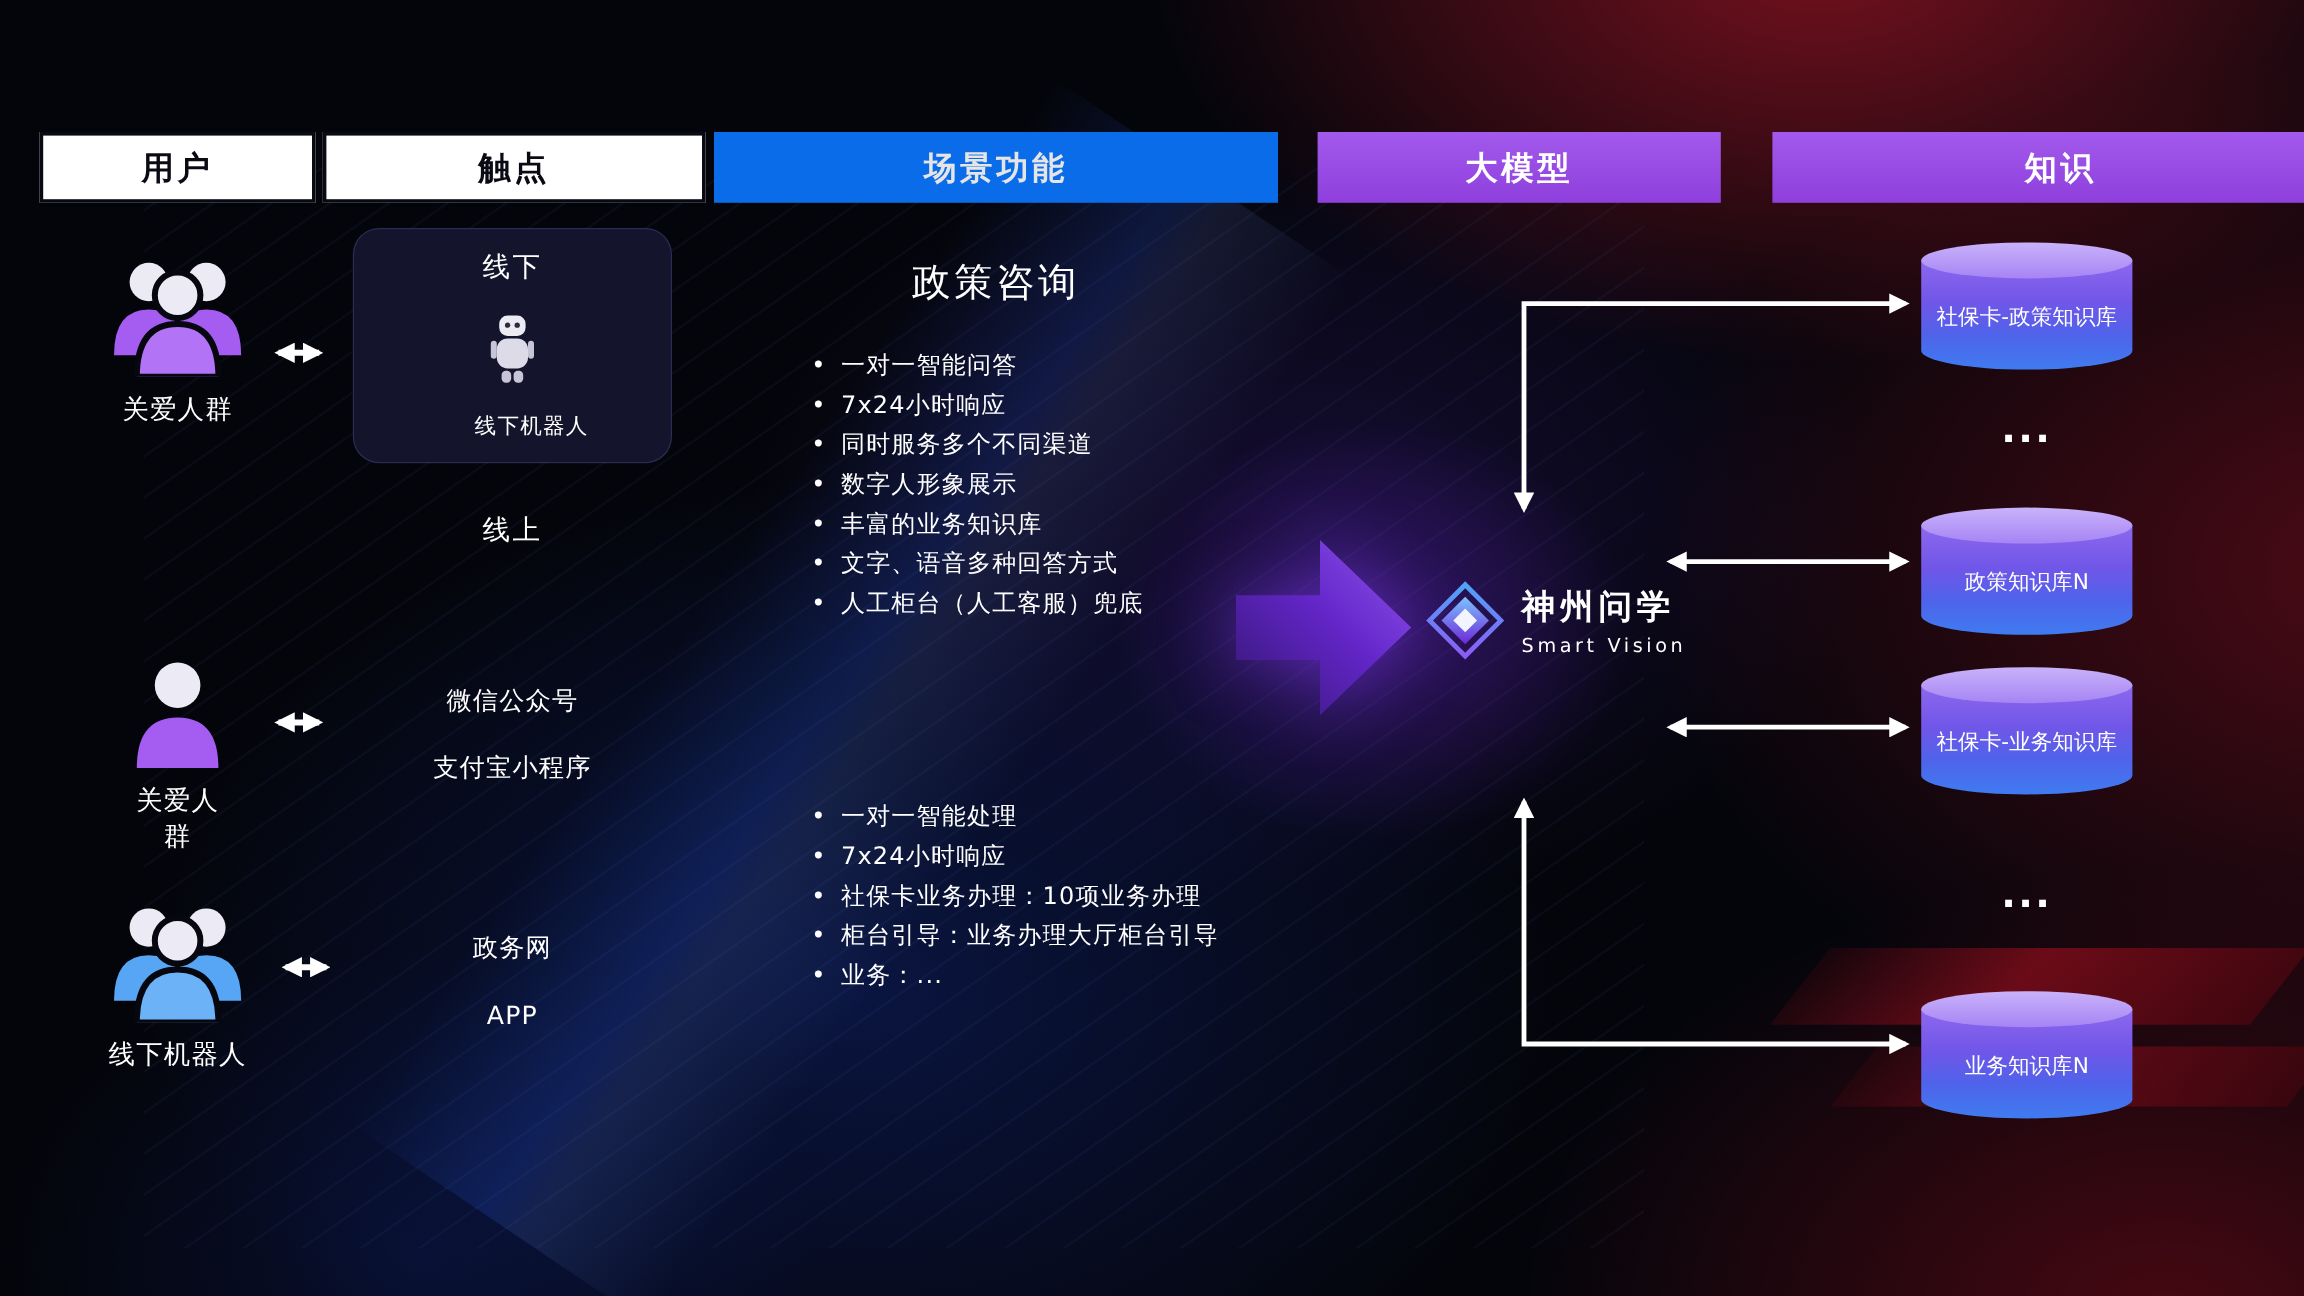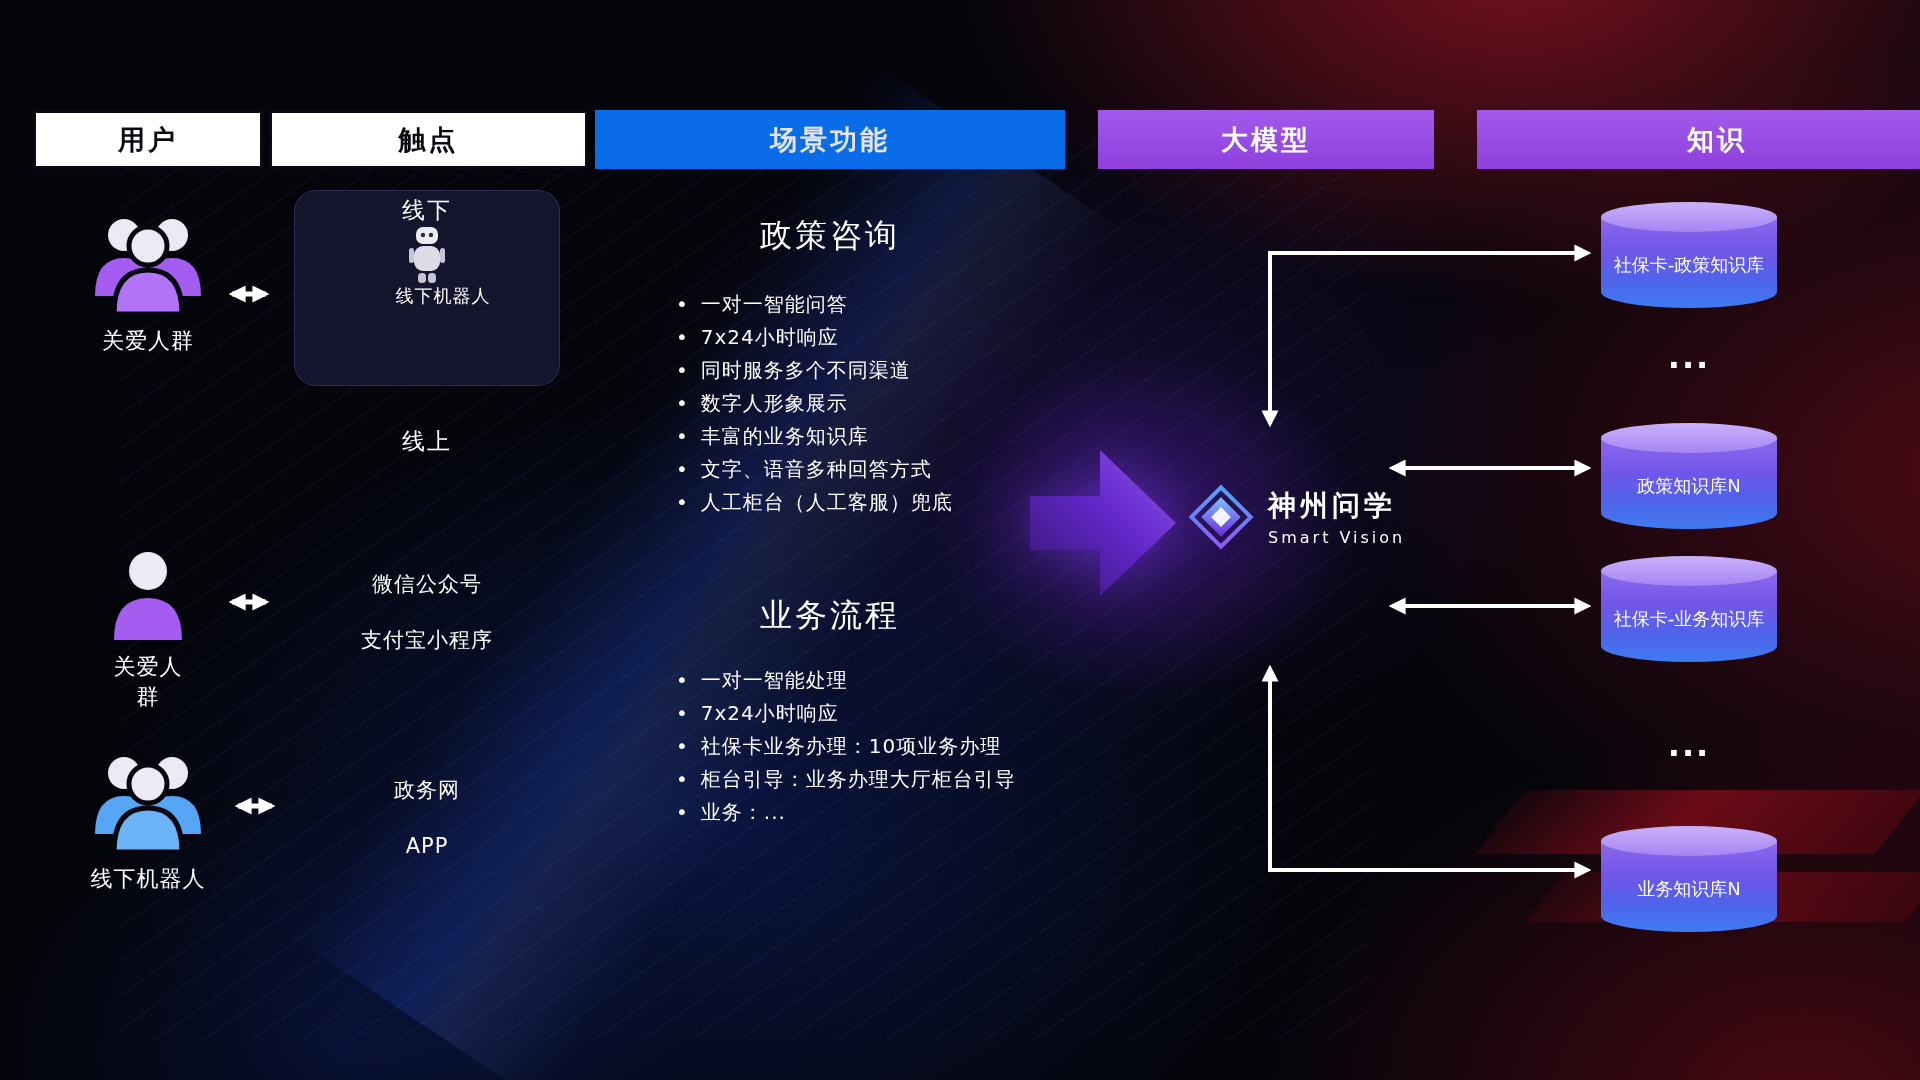--- a/index.html
+++ b/index.html
@@ -34,22 +34,22 @@
   .h3{left:1098px;width:336px;} .h4{left:1477px;width:480px;}
 
   .user-block{position:absolute;z-index:2;text-align:center;}
   .u0{left:86px;top:210px;width:124px;}
   .u1{left:109px;top:548px;width:78px;}
   .u2{left:86px;top:748px;width:124px;}
   .user-label{margin-top:8px;font-size:22px;letter-spacing:1px;}
 
   .offline-card{position:absolute;left:294px;top:190px;width:266px;height:196px;z-index:2;
     background:rgba(22,22,48,.92);border:1px solid rgba(130,130,220,.22);border-radius:22px;
-    box-sizing:border-box;display:flex;flex-direction:column;align-items:center;
-    padding:4px 10px 18px;}
+    box-sizing:border-box;display:flex;flex-direction:column;align-items:center;justify-content:space-between;
+    padding:16px 10px 18px;}
   .card-title{font-size:23px;letter-spacing:2px;}
   .card-sub{font-size:18px;letter-spacing:1px;margin-left:32px;}
   .online-label{position:absolute;left:294px;top:426px;width:266px;text-align:center;font-size:23px;letter-spacing:2px;z-index:2;}
   .channel{position:absolute;left:279px;width:296px;text-align:center;font-size:21px;letter-spacing:1px;z-index:2;}
   .c0{top:570px;} .c1{top:626px;} .c2{top:776px;} .c3{top:834px;}
 
   .sec-title{position:absolute;left:700px;width:260px;text-align:center;font-size:32px;letter-spacing:3px;z-index:2;}
   .t-policy{top:214px;} .t-business{top:594px;}
   .blist{position:absolute;left:676px;z-index:2;}
   .l-policy{top:288px;} .l-business{top:664px;}
@@ -170,21 +170,20 @@
     <div class="b-item">
         <span class="dot">•</span>
         <span>文字、语音多种回答方式</span>
       </div>
     <div class="b-item">
         <span class="dot">•</span>
         <span>人工柜台（人工客服）兜底</span>
       </div>
   </div>
 
-  <div class="sec-title t-business">业务流程</div>
   <div class="blist l-business">
     <div class="b-item">
         <span class="dot">•</span>
         <span>一对一智能处理</span>
       </div>
     <div class="b-item">
         <span class="dot">•</span>
         <span>7x24小时响应</span>
       </div>
     <div class="b-item">

